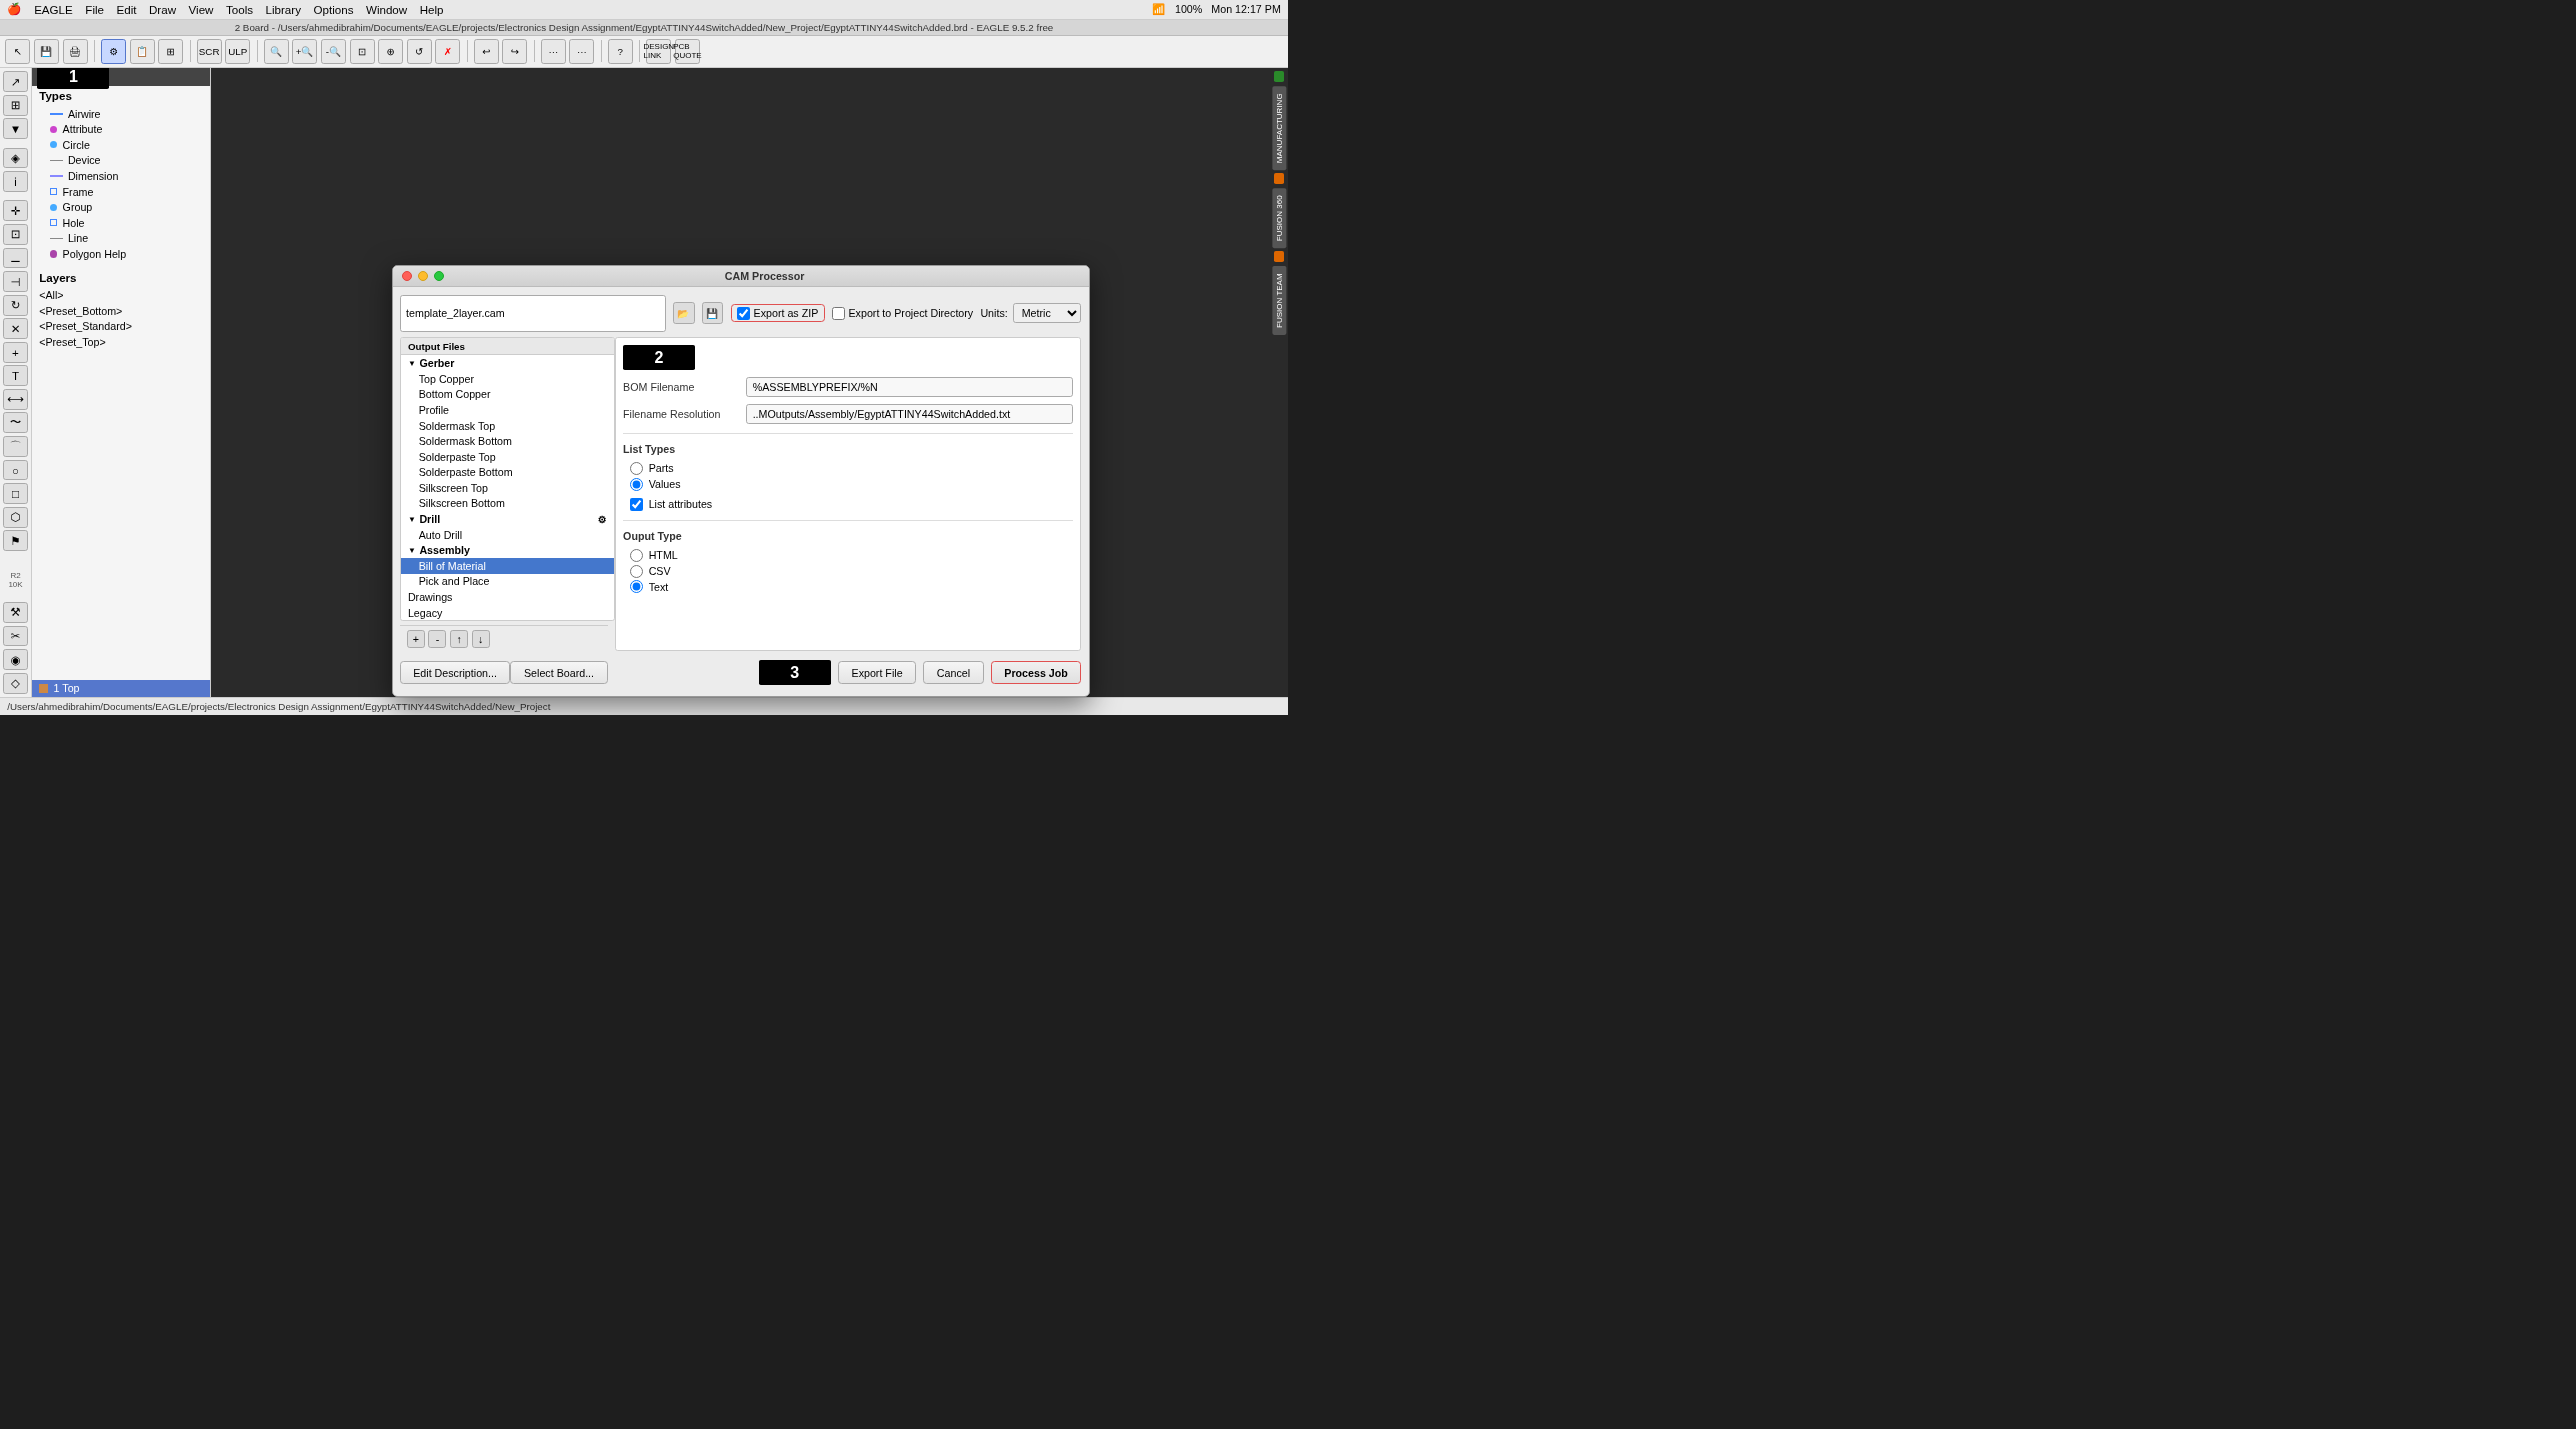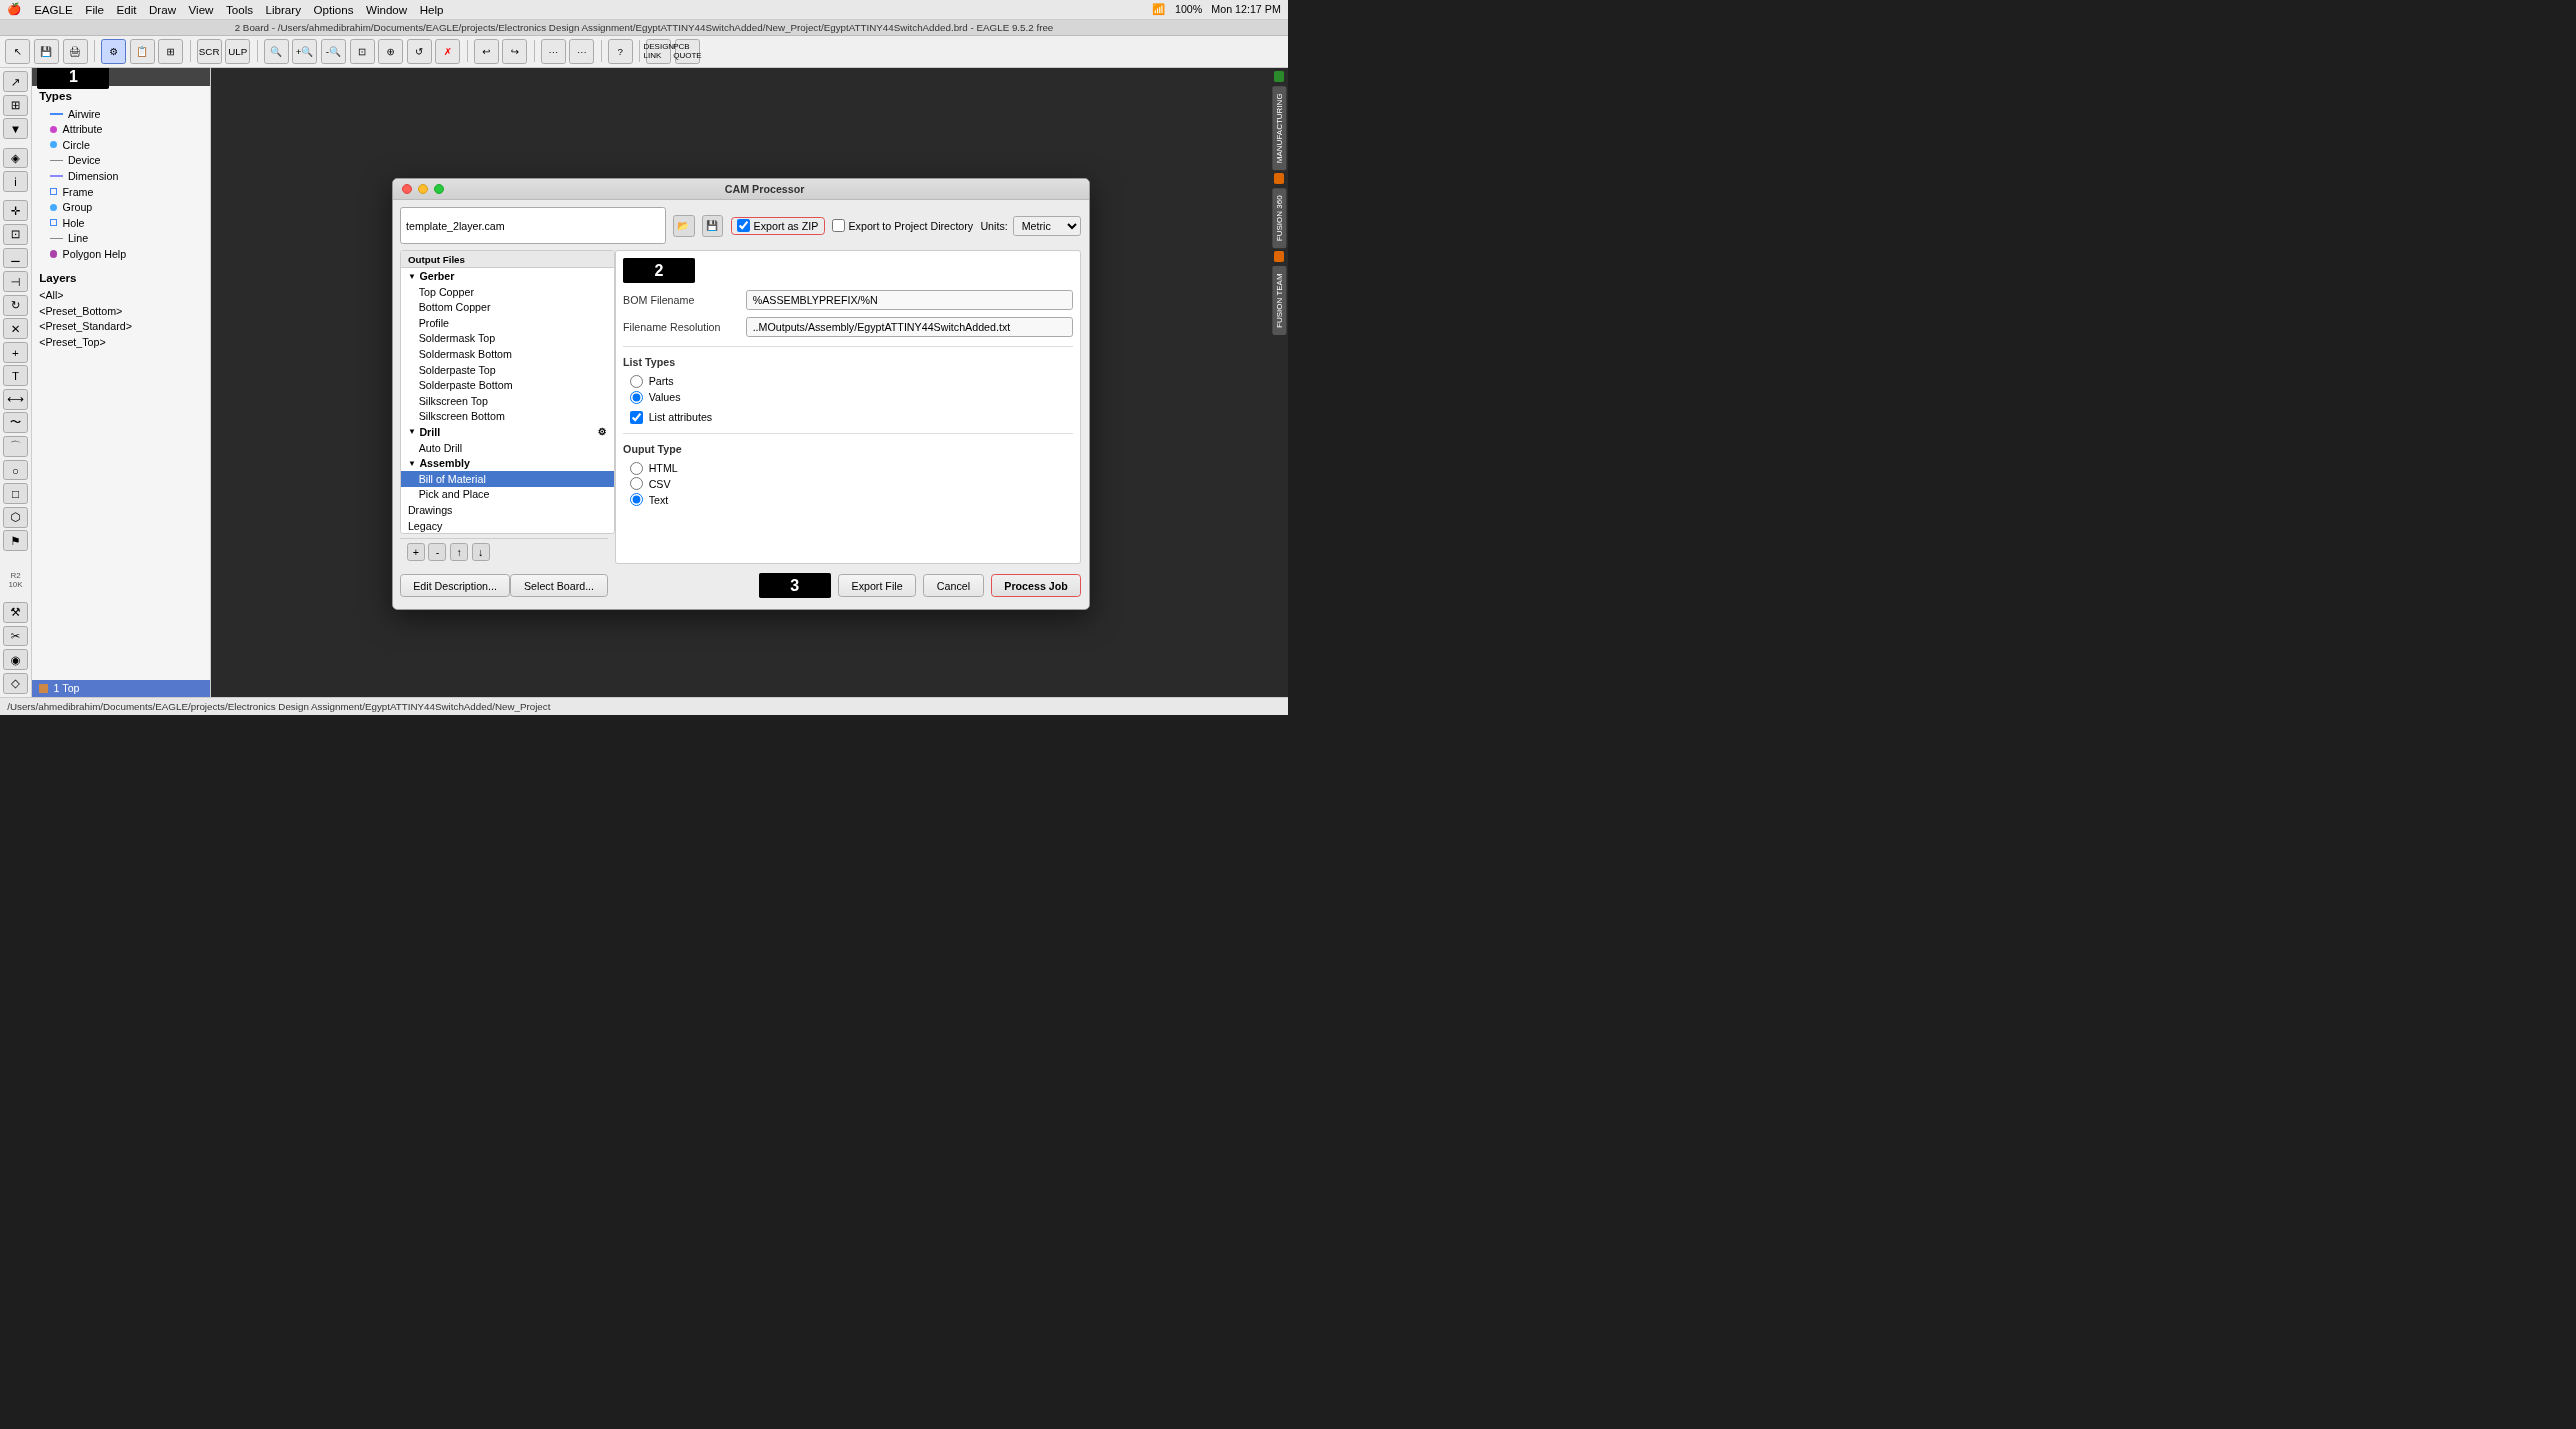--- a/index.html
+++ b/index.html
@@ -197,21 +197,21 @@
       font-size: 9.8px;
       color: #333;
       overflow: hidden;
     }
 
     
     .dialog-overlay {
       position: absolute;
       top: 0; left: 0; right: 0; bottom: 0;
       display: flex;
-      align-items: center;
+      align-items: flex-end;
       justify-content: center;
       padding-top: 23px;
     }
     .dialog {
       background: #ececec;
       border: 0.9px solid #999;
       border-radius: 5.4px;
       box-shadow: 0 7.2px 29px rgba(0,0,0,0.5);
       width: 698px;
       display: flex;

